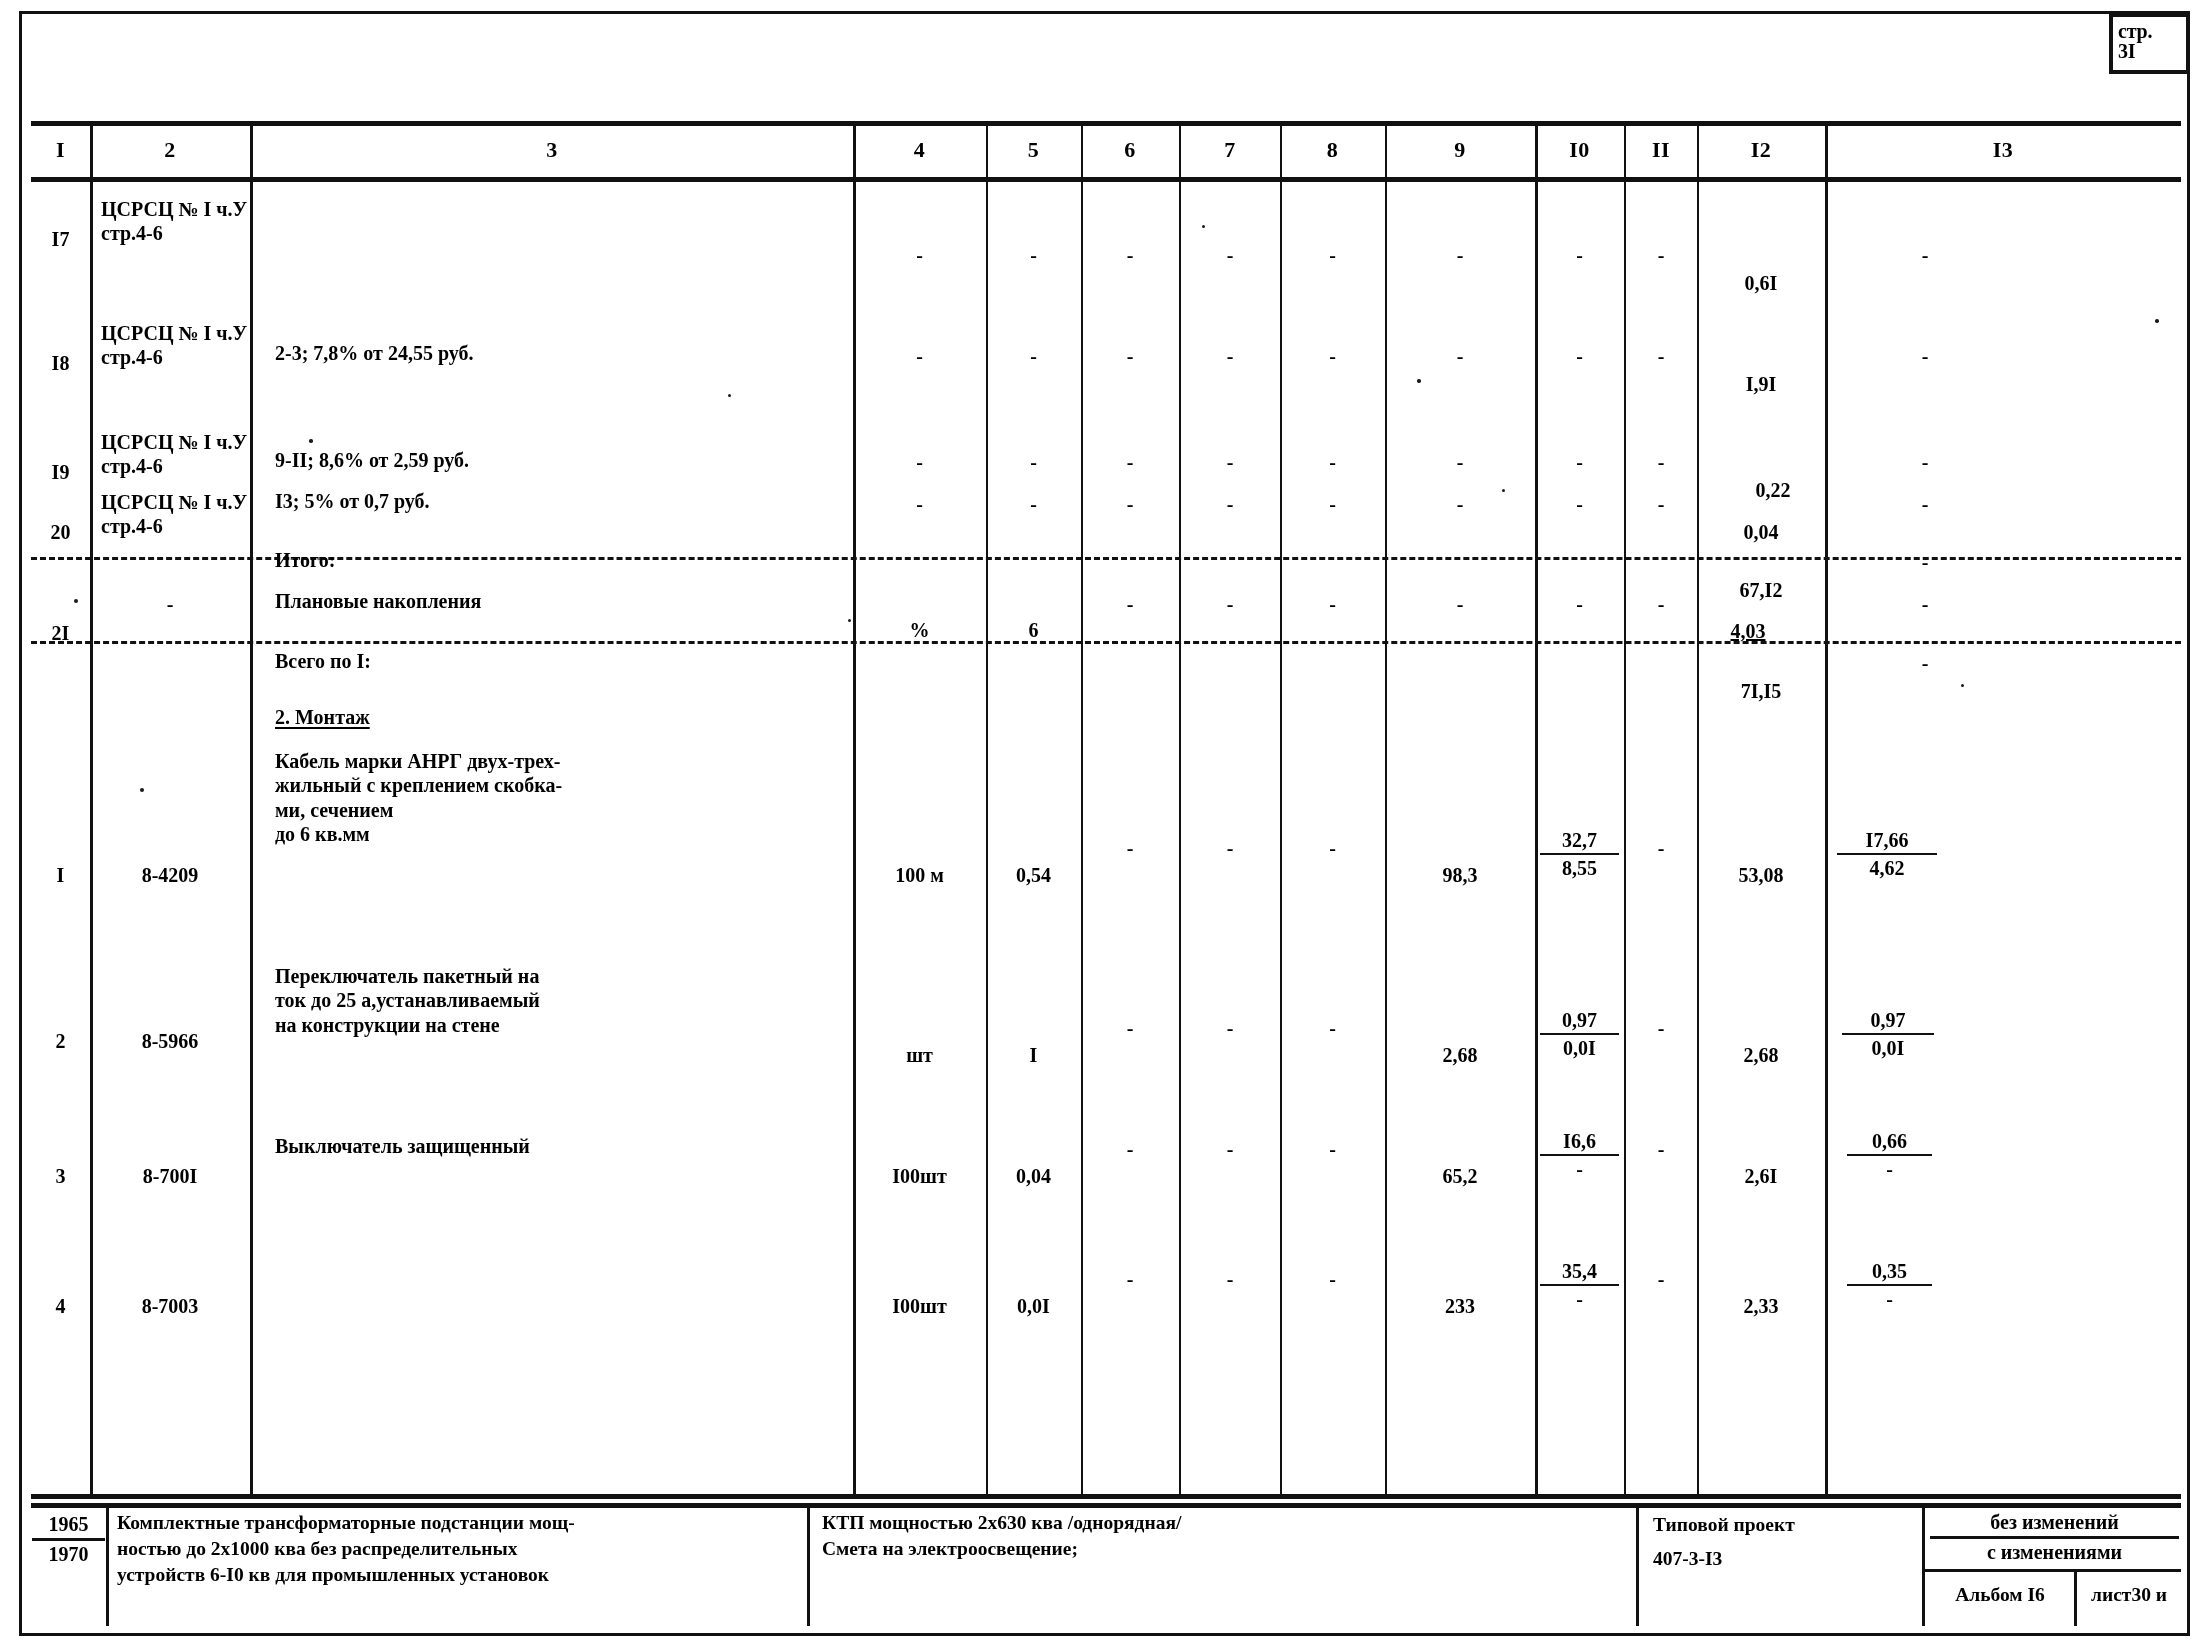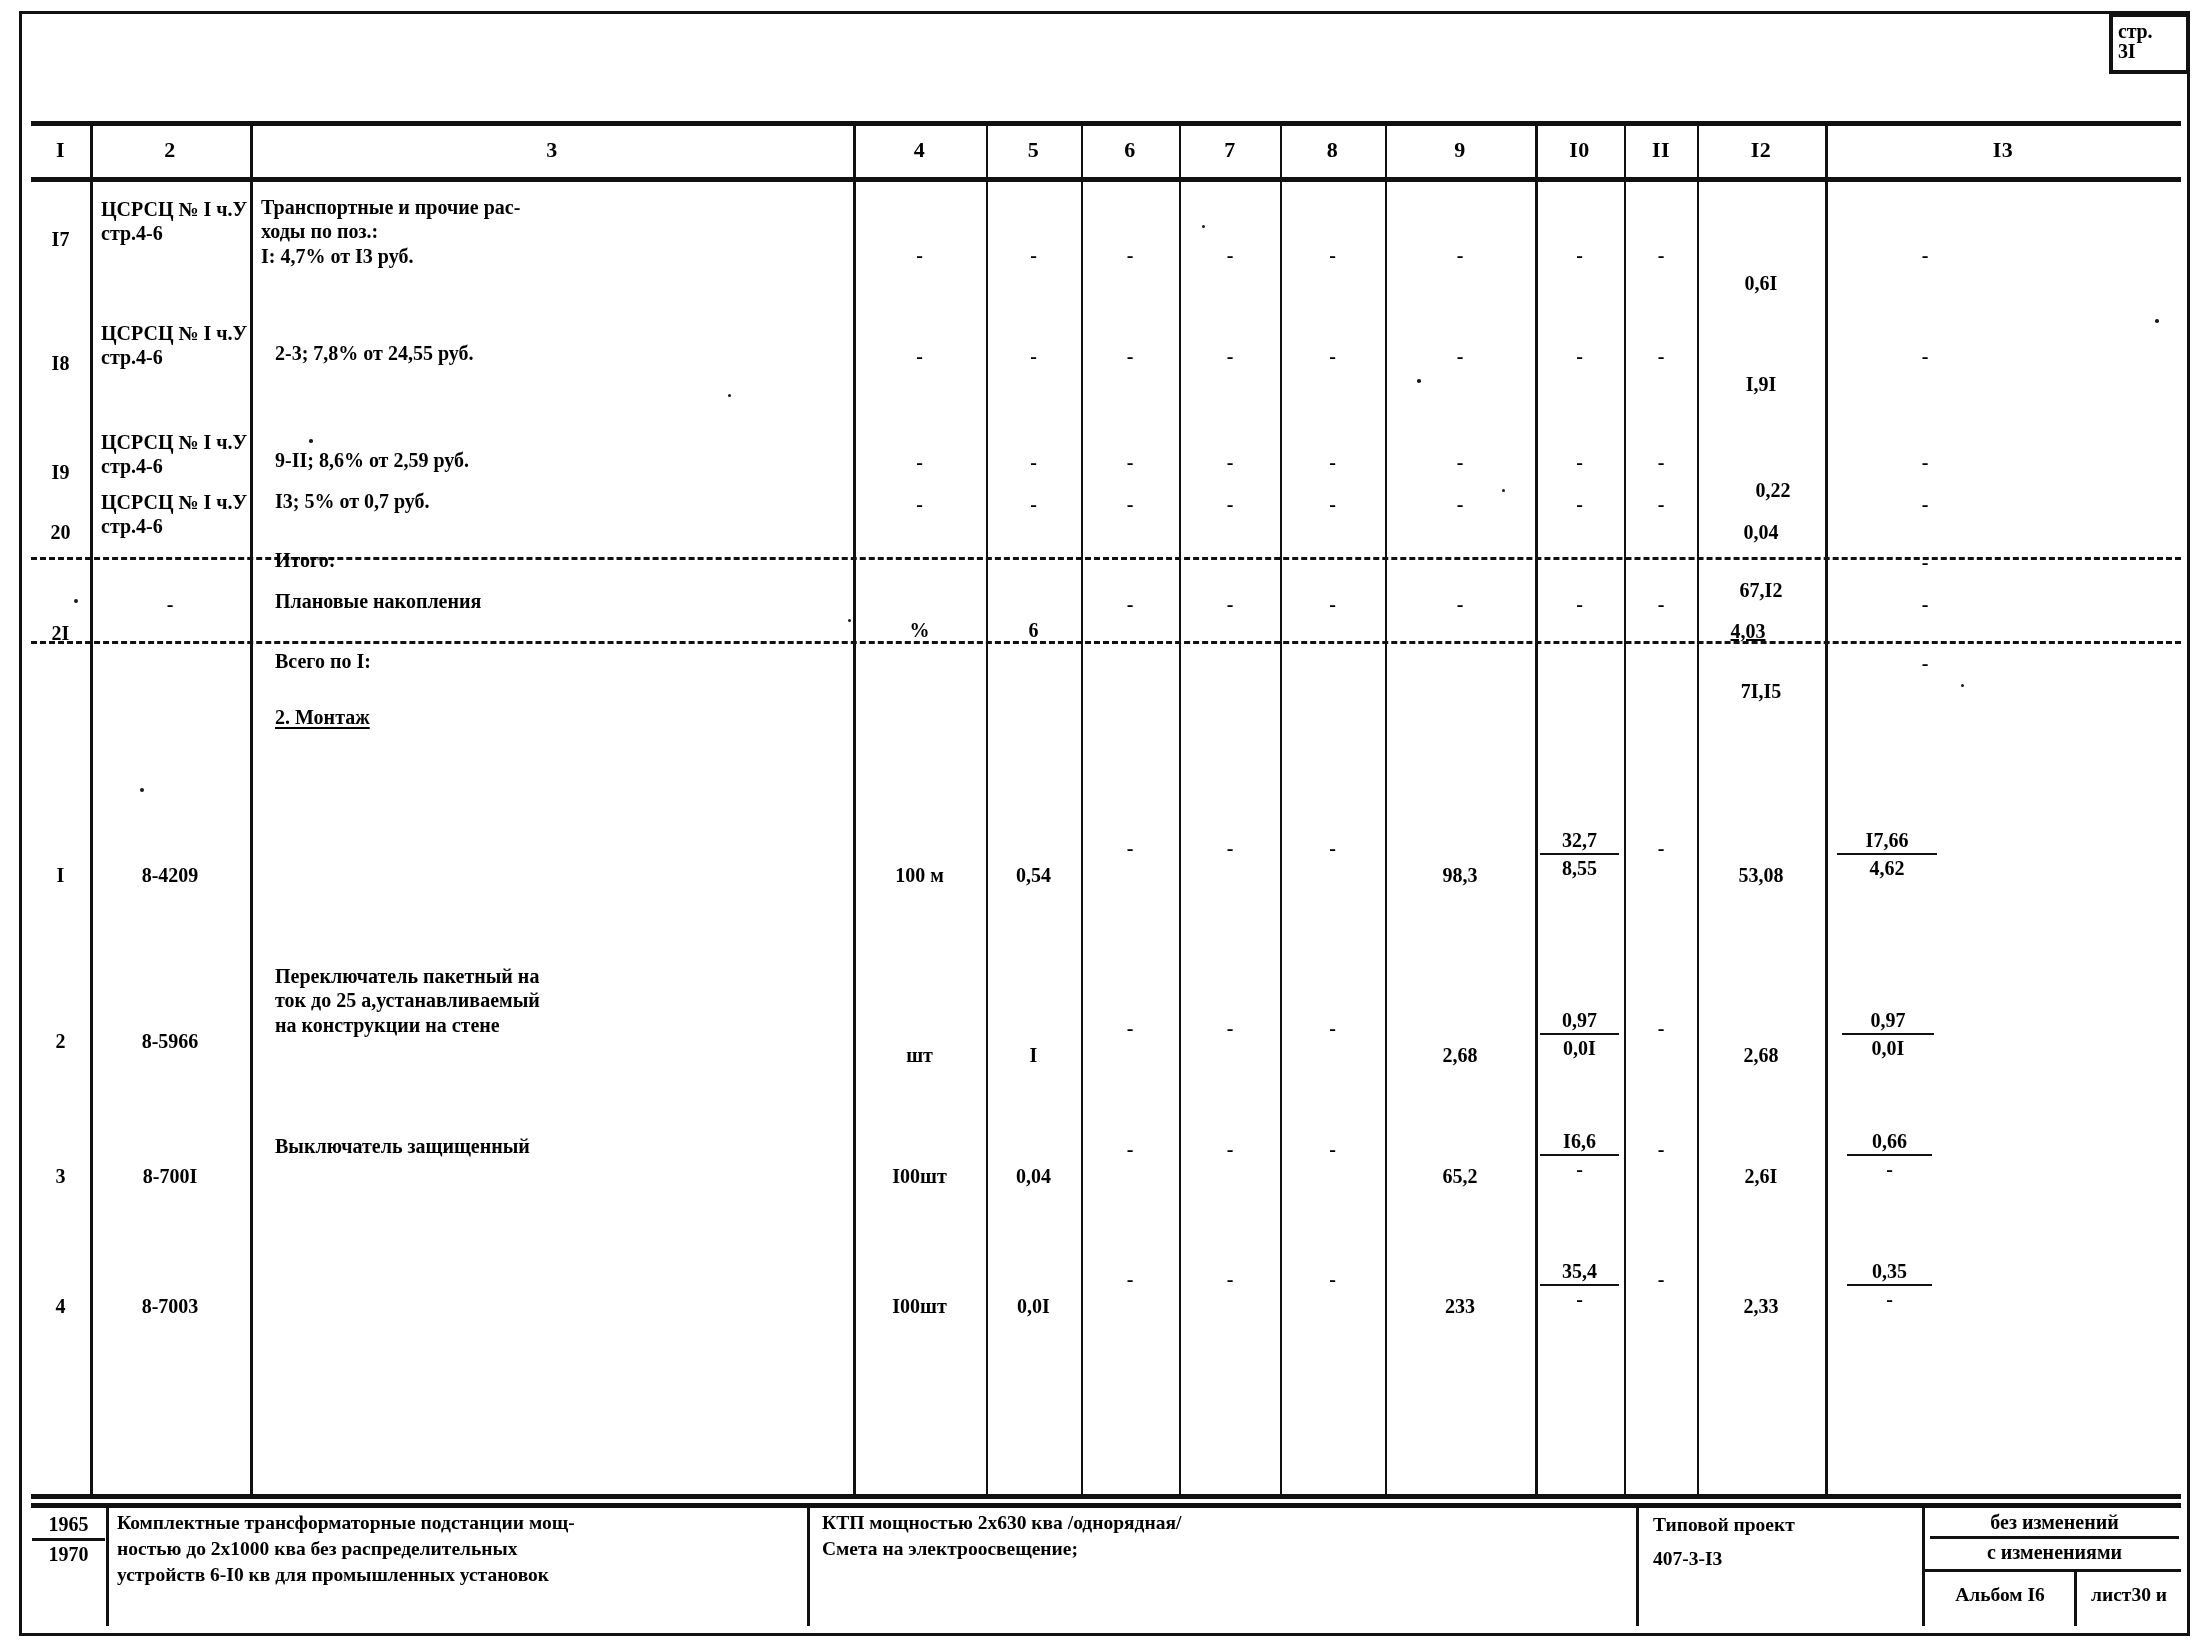--- a/index.html
+++ b/index.html
@@ -162,23 +162,20 @@
     <div class="hdr-cell" style="left:1249px;width:105px;">8</div>
     <div class="hdr-cell" style="left:1354px;width:150px;">9</div>
     <div class="hdr-cell" style="left:1504px;width:89px;">I0</div>
     <div class="hdr-cell" style="left:1593px;width:74px;">II</div>
     <div class="hdr-cell" style="left:1666px;width:128px;">I2</div>
     <div class="hdr-cell" style="left:1794px;width:356px;">I3</div>
 
     <div class="cell center" style="left:0px;top:76px;width:59px;">I7</div>
     <div class="cell left" style="left:70px;top:76px;width:150px;">ЦСРСЦ № I ч.У
 стр.4-6</div>
-    <div class="cell left" style="left:230px;top:74px;width:594px;">Транспортные и прочие рас-
-ходы по поз.:
-I: 4,7% от I3 руб.</div>
     <div class="dash" style="left:822px;top:124px;width:133px;">-</div>
     <div class="dash" style="left:955px;top:124px;width:95px;">-</div>
     <div class="dash" style="left:1050px;top:124px;width:98px;">-</div>
     <div class="dash" style="left:1148px;top:124px;width:102px;">-</div>
     <div class="dash" style="left:1249px;top:124px;width:105px;">-</div>
     <div class="dash" style="left:1354px;top:124px;width:150px;">-</div>
     <div class="dash" style="left:1504px;top:124px;width:89px;">-</div>
     <div class="dash" style="left:1593px;top:124px;width:74px;">-</div>
     <div class="cell center" style="left:1666px;top:120px;width:128px;">0,6I</div>
     <div class="dash" style="left:1794px;top:124px;width:200px;">-</div>
@@ -251,20 +248,24 @@
     <div class="dashrow" style="top:520px;"></div>
 
     <div class="cell left" style="left:244px;top:528px;width:579px;">Всего по I:</div>
     <div class="cell center" style="left:1666px;top:528px;width:128px;">7I,I5</div>
     <div class="dash" style="left:1794px;top:532px;width:200px;">-</div>
 
     <div class="cell left underline" style="left:244px;top:584px;width:210px;">2. Монтаж</div>
 
     <div class="cell center" style="left:0px;top:712px;width:59px;">I</div>
     <div class="cell center" style="left:59px;top:712px;width:160px;">8-4209</div>
+    <div class="cell left" style="left:244px;top:628px;width:579px;">Кабель марки АНРГ двух-трех-
+жильный с креплением скобка-
+ми, сечением
+до 6 кв.мм</div>
     <div class="cell center" style="left:822px;top:712px;width:133px;">100 м</div>
     <div class="cell center" style="left:955px;top:712px;width:95px;">0,54</div>
     <div class="dash" style="left:1050px;top:717px;width:98px;">-</div>
     <div class="dash" style="left:1148px;top:717px;width:102px;">-</div>
     <div class="dash" style="left:1249px;top:717px;width:105px;">-</div>
     <div class="cell center" style="left:1354px;top:712px;width:150px;">98,3</div>
     <div class="frac" style="left:1509px;top:708px;width:79px;">
       <span class="num">32,7</span>
       <span class="den">8,55</span>
     </div>

